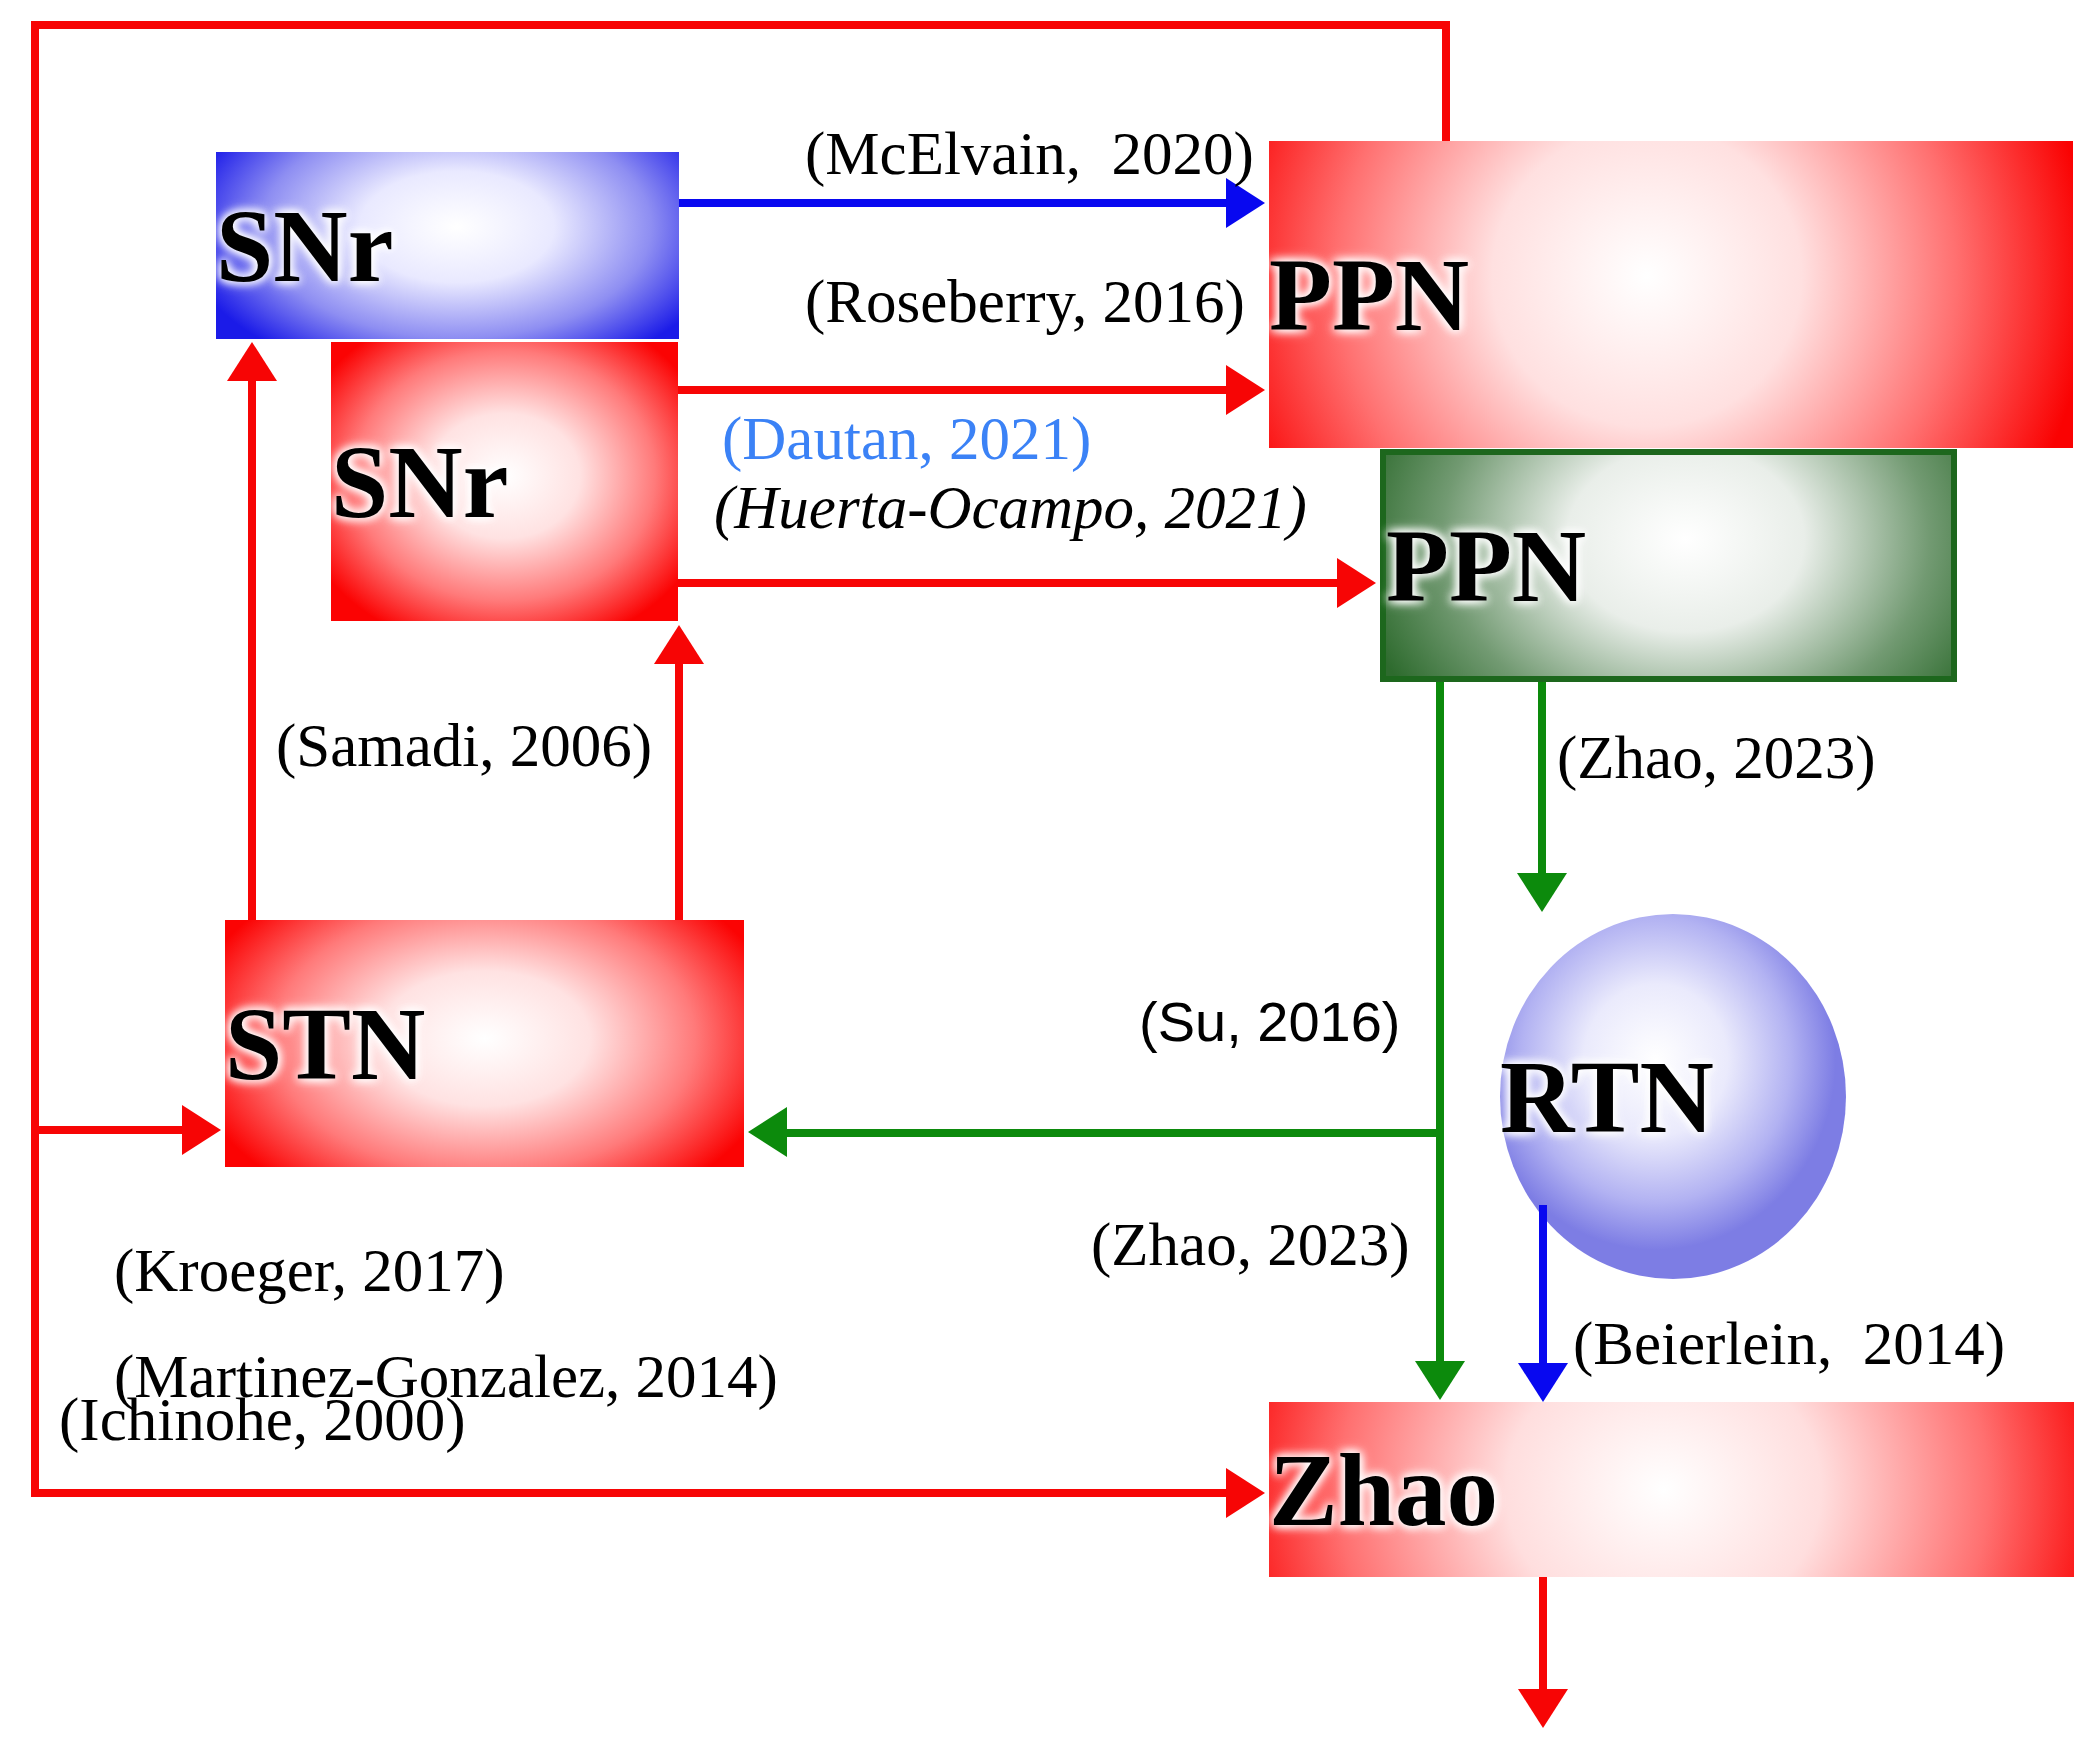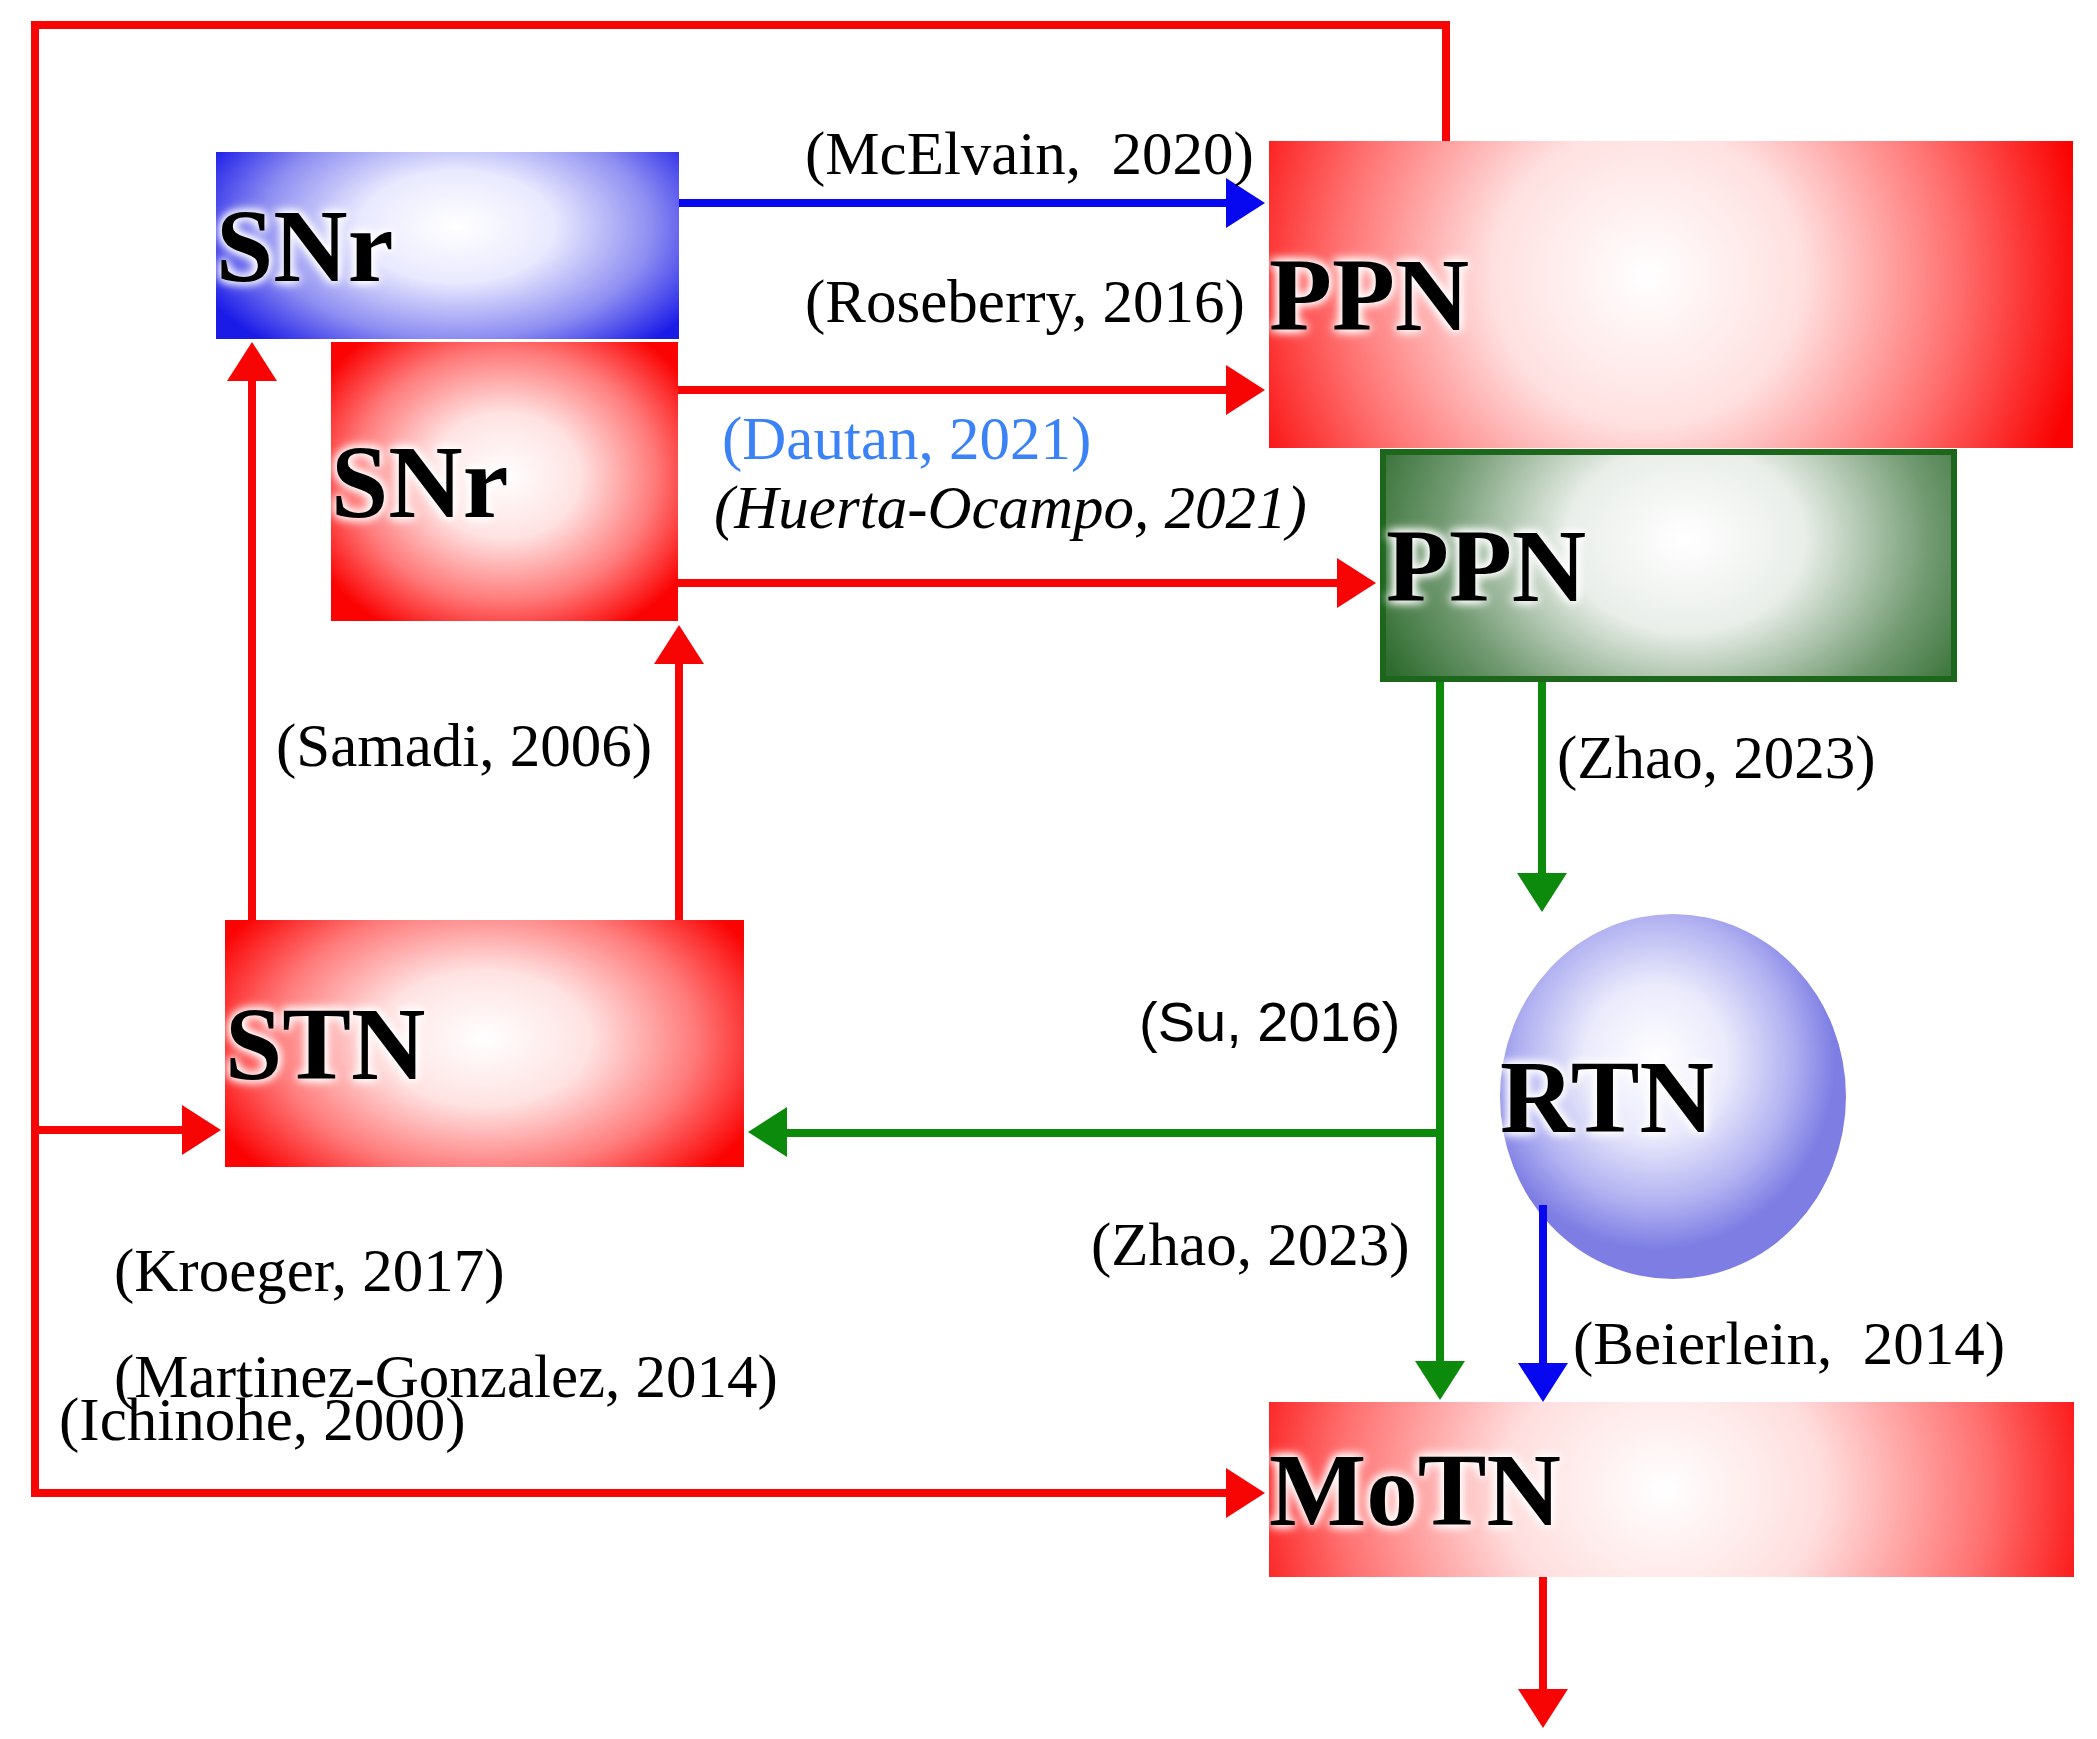--- a/index.html
+++ b/index.html
@@ -96,21 +96,21 @@
     <span>STN</span>
   </div>
   <div class="node node-rtn">
     <span>RTN</span>
   </div>
 
   <div class="line blue" style="left:1539px;top:1205px;width:7.8px;height:164px;"></div>
   <div class="head hd-blue" style="left:1518px;top:1363px;"></div>
 
   <div class="node node-motn">
-    <span>MoTN</span>
+    <span>Zhao</span>
   </div>
 
   <div class="line red" style="left:1539px;top:1577px;width:7.8px;height:117px;"></div>
   <div class="head hd-red" style="left:1518px;top:1689px;"></div>
 
   <div class="cite" style="left:744px;top:43px;">
     <span>(McElvain,  2020)</span><br>
     <span>(Roseberry, 2016)</span>
   </div>
   <div class="cite cite-red" style="left:722px;top:407px;line-height:63px;">(Dautan, 2021)</div>

